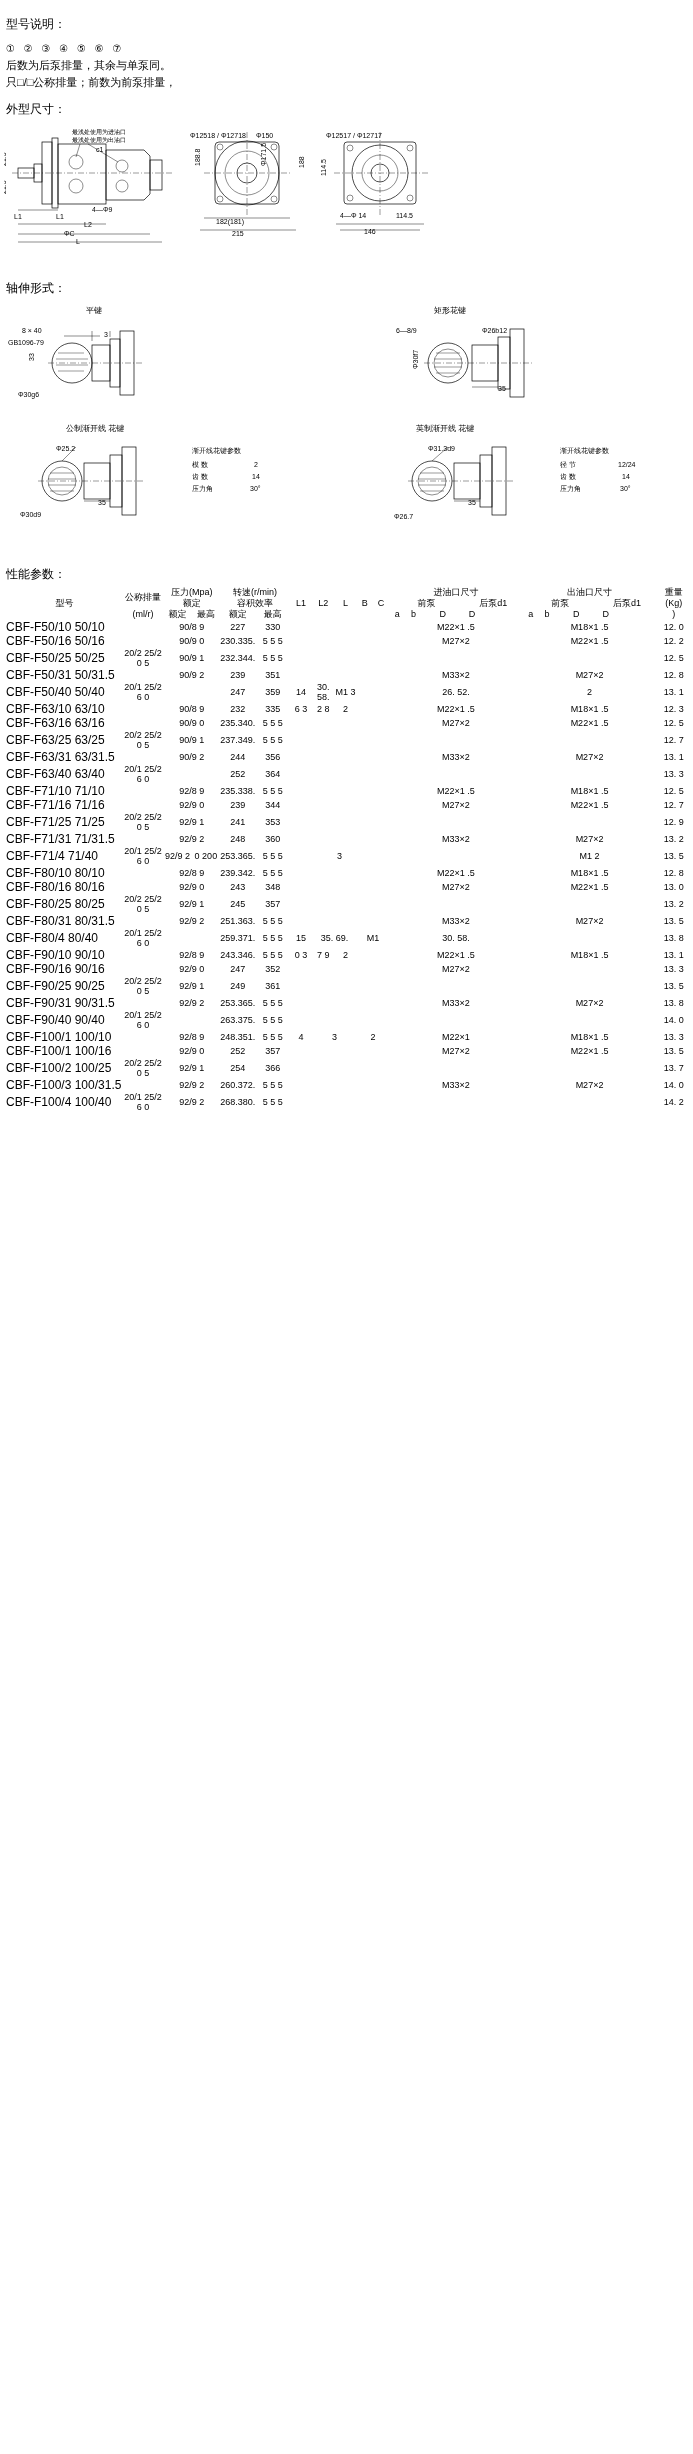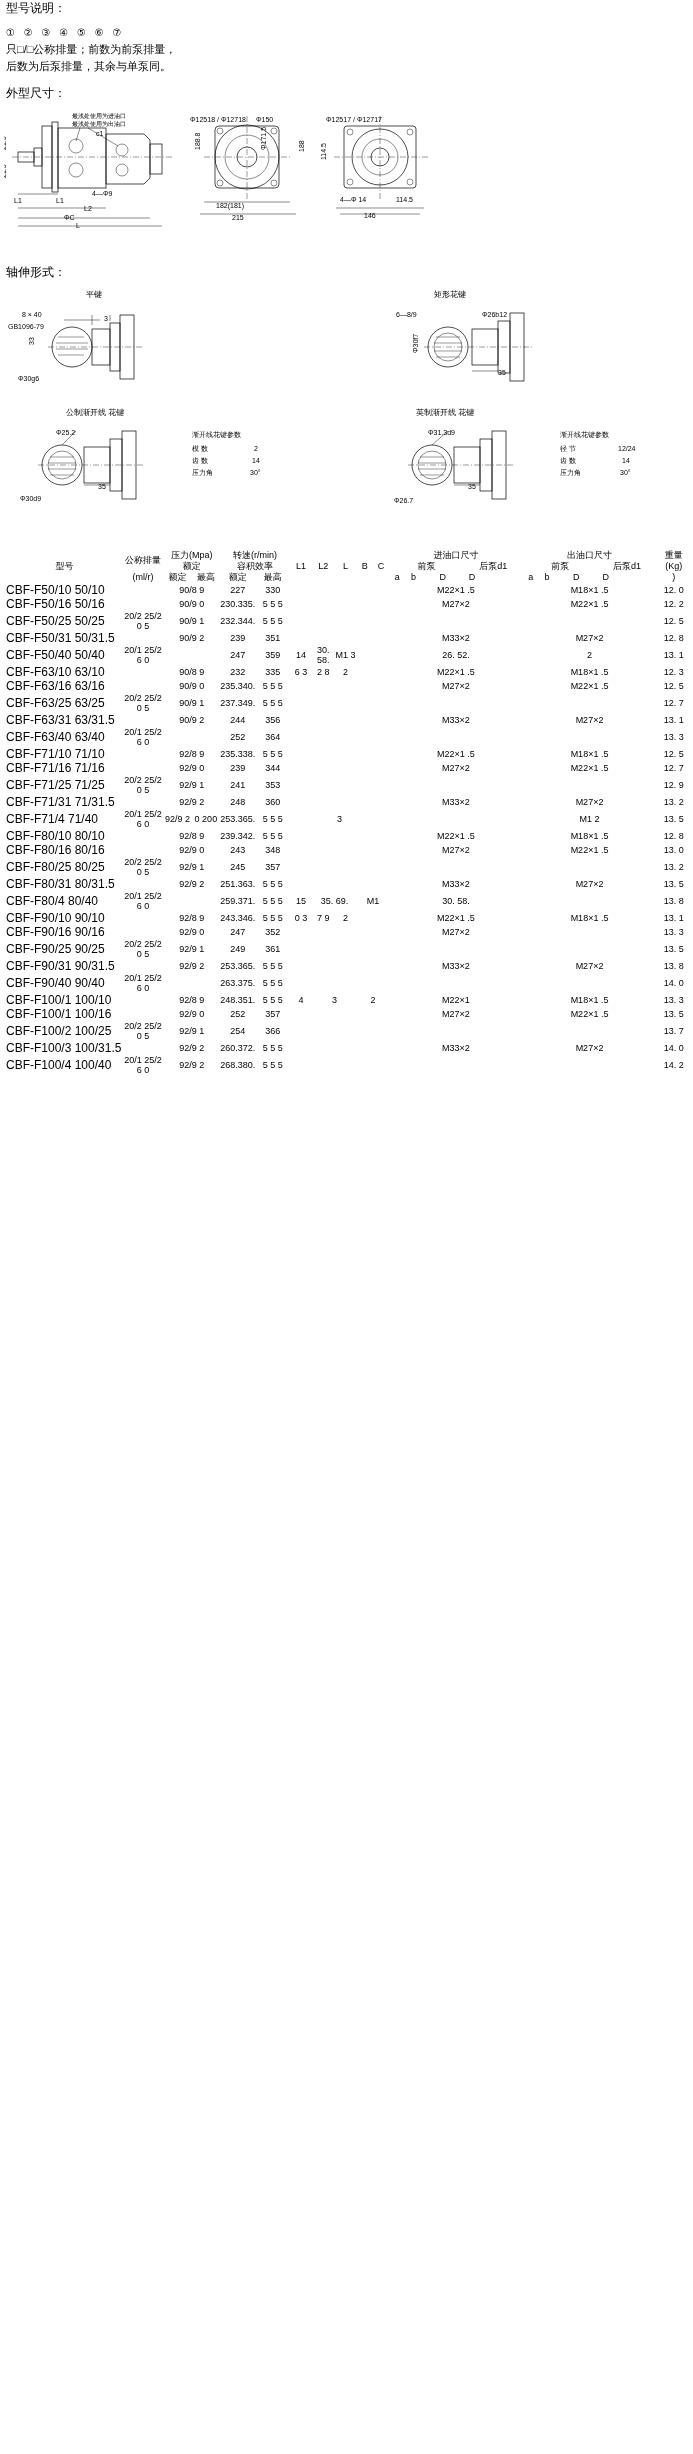--- a/index.html
+++ b/index.html
@@ -3,21 +3,21 @@
 <meta charset="utf-8">
 <style>
   html,body{margin:0;padding:0;background:#ffffff;}
   body{
     width:693px;
     font-family:"Liberation Sans","DejaVu Sans",sans-serif;
     color:#000;
     font-size:11px;
     -webkit-font-smoothing:none;
   }
-  .page{width:693px;position:relative;}
+  .page{width:693px;position:relative;margin-top:16px;}
 
   
   .sec-title{font-size:12px;margin:0 0 4px 0;padding-left:2px;}
   .block{padding:0 4px;}
 
   
   .model-desc{margin-top:8px;padding-left:2px;line-height:1.55;font-size:11px;}
   .code-line{letter-spacing:1px;}
   .circ-line{letter-spacing:3px;font-size:10px;}
 
@@ -47,22 +47,22 @@
 </style>
 </head>
 <body>
 
 <div class="page">
 
   <div class="block">
     <div class="sec-title">型号说明：</div>
     <div class="model-desc">
       <div class="circ-line">① ② ③ ④ ⑤ ⑥ ⑦</div>
+      <div>后数为后泵排量，其余与单泵同。</div>
       <div>只□/□公称排量；前数为前泵排量，</div>
-      <div>后数为后泵排量，其余与单泵同。</div>
     </div>
   </div>
 
   <div class="block" style="margin-top:10px;">
     <div class="sec-title">外型尺寸：</div>
 
     <div class="draw-wrap">
       <svg width="685" height="150" viewBox="0 0 685 150">
 
         <g>
@@ -256,20 +256,21 @@
           <text class="dim" x="614" y="166">12/24</text>
         <text class="dim" x="556" y="178">齿   数</text>
           <text class="dim" x="618" y="178">14</text>
         <text class="dim" x="556" y="190">压力角</text>
           <text class="dim" x="616" y="190">30°</text>
       </g>
     </svg>
   </div>
 
   <div class="block params">
+    <div class="sec-title">性能参数：</div>
 
     <table class="pt">
       <colgroup>
         <col style="width:88px">
           <col style="width:40px">
           <col style="width:28px">
           <col style="width:28px">
         <col style="width:34px">
           <col style="width:34px">
         <col style="width:22px">

